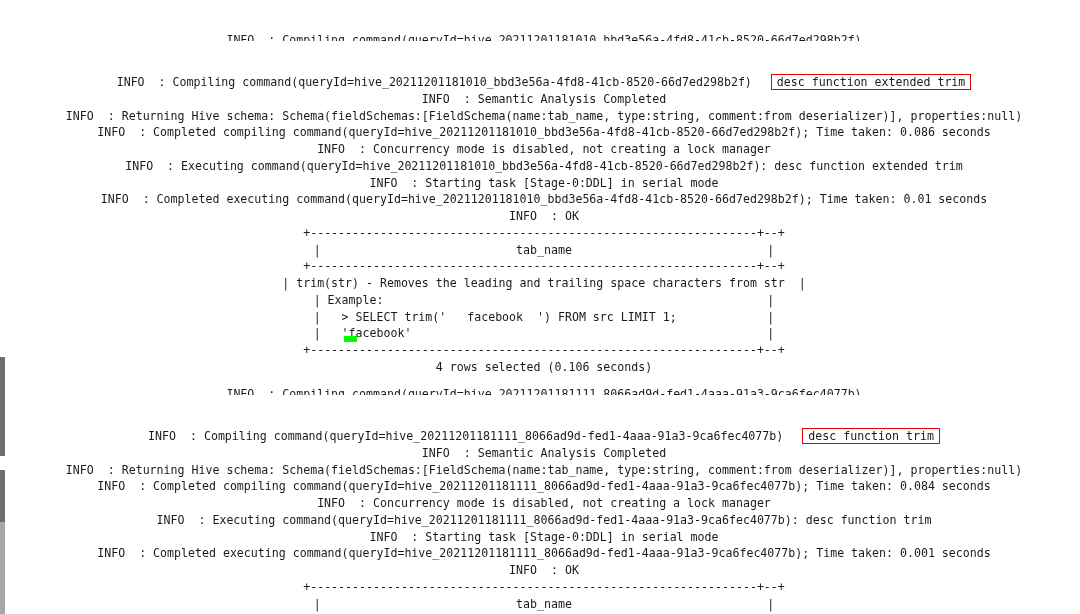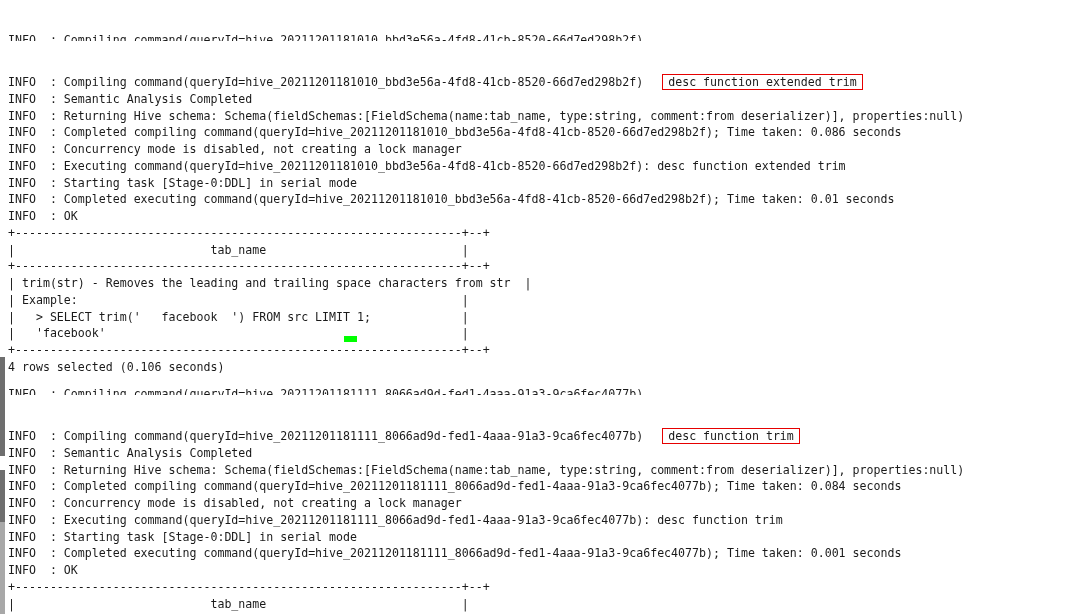--- a/index.html
+++ b/index.html
@@ -34,20 +34,21 @@
   }
   #block-one { top: -2px; }
   #block-two { top: 352px; }
 
   .line {
     height: 16.75px;
     white-space: pre;
     padding-left: 8px;
     box-sizing: border-box;
     overflow: hidden;
+    text-align: center;
   }
   .line.clipped {
     height: 9px;
     line-height: 16.75px;
     margin-top: 0;
   }
 
   
   .cmd-highlight {
     display: inline-block;

